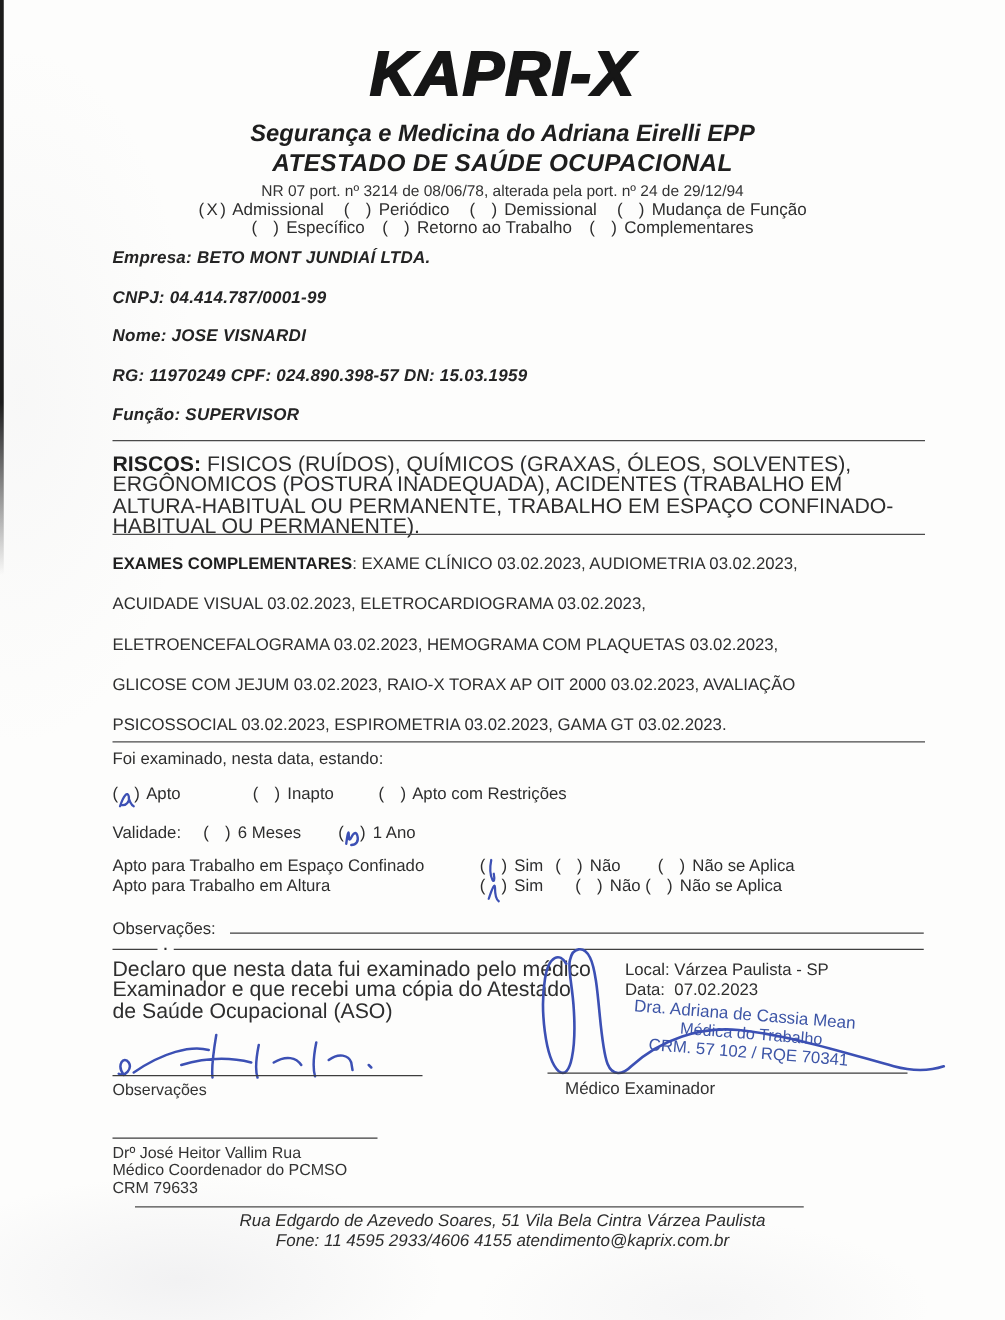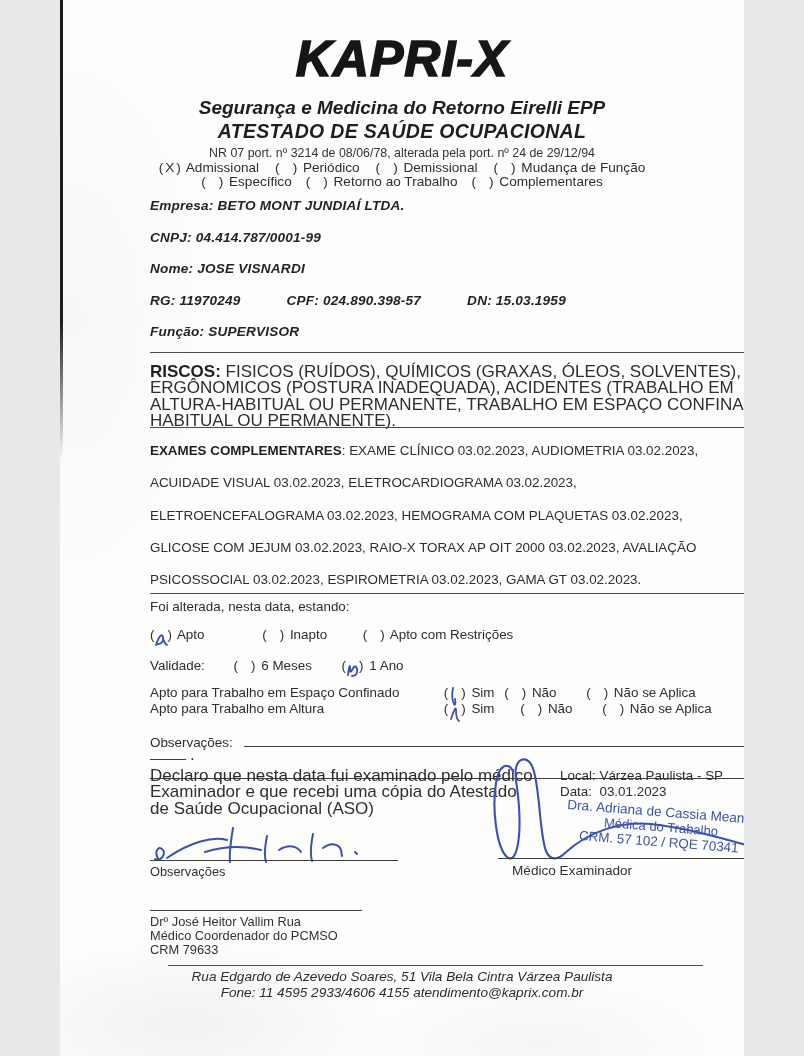--- a/index.html
+++ b/index.html
@@ -1,18 +1,18 @@
 <!DOCTYPE html>
 <html><head>
 <meta charset="utf-8">
 <style>
   * { margin:0; padding:0; box-sizing:border-box; }
   html,body { background:#e8e8e8; }
   .page {
-    position:relative; width:684px; height:1056px; margin:0 auto;
+    position:relative; width:804px; height:1056px; margin:0 auto;
     background:#fdfdfc;
     background-image:
       radial-gradient(ellipse 300px 120px at 18% 97%, rgba(190,190,200,.18), transparent 70%),
       radial-gradient(ellipse 260px 100px at 70% 99%, rgba(190,190,200,.12), transparent 70%),
       radial-gradient(ellipse 200px 400px at 2% 30%, rgba(200,200,205,.10), transparent 70%);
     font-family:"Liberation Sans","DejaVu Sans",sans-serif;
     color:#2a2a2a; overflow:hidden;
   }
   .abs { position:absolute; }
   .scan-edge-left { position:absolute; left:0; top:0; width:3px; height:460px;
@@ -27,21 +27,21 @@
   .typerow2 { top:174px; gap:14px; }
   
   .cb { white-space:nowrap; }
   .cb .po, .cb .pc { letter-spacing:2px; }
   .cb .slot { display:inline-block; width:11px; position:relative; }
   .cb .slot .xmark { font-size:13.5px; }
   .cb .slot svg { position:absolute; left:-2px; top:-13px; display:none; }
   .cb.checked .slot svg { display:block; }
   
   .field { left:90px; font-size:13.6px; font-weight:bold; font-style:italic; color:#242424; letter-spacing:.2px; }
-  .rg-gap { margin-left:42px; }
+  .rg-gap { }
   
   .hr { border-top:1.6px solid #4a4a4a; }
   .body-text { font-size:17px; color:#2e2e2e; }
   .blabel { font-weight:bold; color:#1f1f1f; }
   
   .row { left:90px; font-size:13.4px; color:#2e2e2e; white-space:nowrap; }
   .underline-seg { display:inline-block; border-bottom:1.4px solid #3f3f3f; height:14px; }
   
   .ink { stroke:#3c50b4; fill:none; stroke-linecap:round; }
   .stamp { color:#3d55a6; transform:rotate(4.5deg); transform-origin:left top; }
@@ -50,21 +50,21 @@
   .small { font-size:12.8px; color:#333; }
   .footer-line { font-size:13.6px; font-style:italic; color:#2c2c2c; width:100%; text-align:center; }
 </style>
 </head>
 <body>
 
 <div class="page">
   <div class="scan-edge-left"></div>
 
   <div class="abs logo">KAPRI-X</div>
-  <div class="abs sub1">Segurança e Medicina do Retorno Eirelli EPP</div>
+  <div class="abs sub1">Segurança e Medicina do Adriana Eirelli EPP</div>
   <div class="abs sub2">ATESTADO DE SAÚDE OCUPACIONAL</div>
   <div class="abs norm">NR 07 port. nº 3214 de 08/06/78, alterada pela port. nº 24 de 29/12/94</div>
 
   <div class="abs typerow">
     <span class="cb checked"><span class="po">(</span><span class="slot"><span class="xmark">X</span></span><span class="pc">)</span> <span>Admissional</span></span>
     <span class="cb"><span class="po">(</span><span class="slot"></span><span class="pc">)</span> <span>Periódico</span></span>
     <span class="cb"><span class="po">(</span><span class="slot"></span><span class="pc">)</span> <span>Demissional</span></span>
     <span class="cb"><span class="po">(</span><span class="slot"></span><span class="pc">)</span> <span>Mudança de Função</span></span>
   </div>
   <div class="abs field" style="top:198px"><span>Empresa:</span> <span>BETO MONT JUNDIAÍ  LTDA.</span></div>
@@ -89,71 +89,71 @@
   </div>
   <div class="abs hr" style="top:427px;left:90px;width:650px"></div>
 
   <div class="abs row" style="top:443px"><span class="blabel">EXAMES COMPLEMENTARES</span><span>: EXAME CLÍNICO 03.02.2023, AUDIOMETRIA 03.02.2023,</span></div>
   <div class="abs row" style="top:475px">ACUIDADE VISUAL 03.02.2023, ELETROCARDIOGRAMA 03.02.2023,</div>
   <div class="abs row" style="top:508px">ELETROENCEFALOGRAMA 03.02.2023, HEMOGRAMA COM PLAQUETAS 03.02.2023,</div>
   <div class="abs row" style="top:540px">GLICOSE COM JEJUM 03.02.2023, RAIO-X TORAX AP OIT 2000 03.02.2023, AVALIAÇÃO</div>
   <div class="abs row" style="top:572px">PSICOSSOCIAL 03.02.2023, ESPIROMETRIA 03.02.2023, GAMA GT 03.02.2023.</div>
 
   <div class="abs hr" style="top:593px;left:90px;width:650px;border-top-width:1.3px"></div>
-  <div class="abs row" style="top:599px">Foi alterada, nesta data, estando:</div>
+  <div class="abs row" style="top:599px">Foi examinado, nesta data, estando:</div>
 
   <div class="abs row" style="top:627px">
     <span class="cb checked"><span class="po">(</span><span class="slot"><svg width="16" height="22" viewBox="0 0 16 22">
             <path class="ink" stroke-width="1.8" d="M2 19 C5 10 8 7 9 11 C10 15 7 19 3 18 M9 11 C9 14 11 18 13 19"></path>
           </svg></span><span class="pc">)</span> <span>Apto</span></span>
     <span class="cb" style="margin-left:54px"><span class="po">(</span><span class="slot"></span><span class="pc">)</span> <span>Inapto</span></span>
     <span class="cb" style="margin-left:32px"><span class="po">(</span><span class="slot"></span><span class="pc">)</span> <span>Apto com Restrições</span></span>
   </div>
 
   <div class="abs row" style="top:658px">
     <span>Validade:</span>
-    <span class="cb" style="margin-left:25px"><span class="po">(</span><span class="slot"></span><span class="pc">)</span> <span>6 Meses</span></span>
+    <span class="cb" style="margin-left:14px"><span class="po">(</span><span class="slot"></span><span class="pc">)</span> <span>6 Meses</span></span>
     <span class="cb checked" style="margin-left:26px"><span class="po">(</span><span class="slot"><svg width="16" height="22" viewBox="0 0 16 22">
             <path class="ink" stroke-width="1.9" d="M2 18 C3 10 4 7 4 10 C4 13 4 17 6 13 C8 9 10 8 11 12 C12 16 10 19 6 19"></path>
           </svg></span><span class="pc">)</span> <span>1 Ano</span></span>
   </div>
 
   <div class="abs row" style="top:685px">
     <span style="display:inline-block;width:290px">Apto para Trabalho em Espaço Confinado</span>
     <span class="cb checked"><span class="po">(</span><span class="slot"><svg width="14" height="24" viewBox="0 0 14 24">
             <path class="ink" stroke-width="1.8" d="M5 4 C4 9 4 16 6 20 C7 22 8 20 7 15"></path>
           </svg></span><span class="pc">)</span> <span>Sim</span></span>
     <span class="cb" style="margin-left:6px"><span class="po">(</span><span class="slot"></span><span class="pc">)</span> <span>Não</span></span>
     <span class="cb" style="margin-left:26px"><span class="po">(</span><span class="slot"></span><span class="pc">)</span> <span>Não se Aplica</span></span>
   </div>
 
   <div class="abs row" style="top:701px">
     <span style="display:inline-block;width:290px">Apto para Trabalho em Altura</span>
     <span class="cb checked"><span class="po">(</span><span class="slot"><svg width="16" height="24" viewBox="0 0 16 24">
             <path class="ink" stroke-width="1.8" d="M3 19 C6 10 8 6 8 10 C8 14 8 19 11 21"></path>
           </svg></span><span class="pc">)</span> <span>Sim</span></span>
     <span class="cb" style="margin-left:22px"><span class="po">(</span><span class="slot"></span><span class="pc">)</span> <span>Não</span></span>
-    <span class="cb" style="margin-left:26px"><span class="po">(</span><span class="slot"></span><span class="pc">)</span> <span>Não se Aplica</span></span>
+    <span class="cb" style=""><span class="po">(</span><span class="slot"></span><span class="pc">)</span> <span>Não se Aplica</span></span>
   </div>
 
   <div class="abs row" style="top:733px">
     <span>Observações:</span>
     <span class="underline-seg" style="width:555px;margin-left:8px"></span>
   </div>
   <div class="abs" style="top:745px;left:90px">
     <span class="underline-seg" style="width:36px"></span><span class="body-text" style="margin:0 4px">.</span><span class="underline-seg" style="width:600px"></span>
   </div>
 
   <div class="abs body-text" style="top:768px;left:90px;line-height:16.3px">
     <div>Declaro que nesta data fui examinado pelo médico</div>
     <div>Examinador e que recebi uma cópia do Atestado</div>
     <div>de Saúde Ocupacional (ASO)</div>
   </div>
   <div class="abs body-text" style="top:768px;left:500px;font-size:13.4px"><span>Local:</span> <span>Várzea Paulista - SP</span></div>
-  <div class="abs body-text" style="top:784px;left:500px;font-size:13.4px"><span>Data:</span>&nbsp; <span>03.01.2023</span></div>
+  <div class="abs body-text" style="top:784px;left:500px;font-size:13.4px"><span>Data:</span>&nbsp; <span>07.02.2023</span></div>
 
   <div class="abs stamp" style="top:797px;left:508px">
     <div style="font-size:13.6px">Dra. Adriana de Cassia Mean</div>
     <div style="font-size:13px;margin-left:38px">Médica do Trabalho</div>
     <div style="font-size:13.4px;margin-left:14px">CRM. 57 102 / RQE 70341</div>
   </div>
 
   <svg class="abs" style="top:745px;left:415px" width="355" height="125" viewBox="0 0 355 125">
     <path class="ink" stroke-width="2.1" d="M38 26 C33 17 24 19 21 38 C17 62 21 102 32 112 C42 120 46 92 44 62 C43 44 39 29 41 23 C43 13 52 11 57 21 C65 37 64 88 71 106 C75 116 83 115 90 108 C114 86 146 76 176 79 C216 83 260 97 300 108 C315 112 328 112 340 108"></path>
   </svg>

